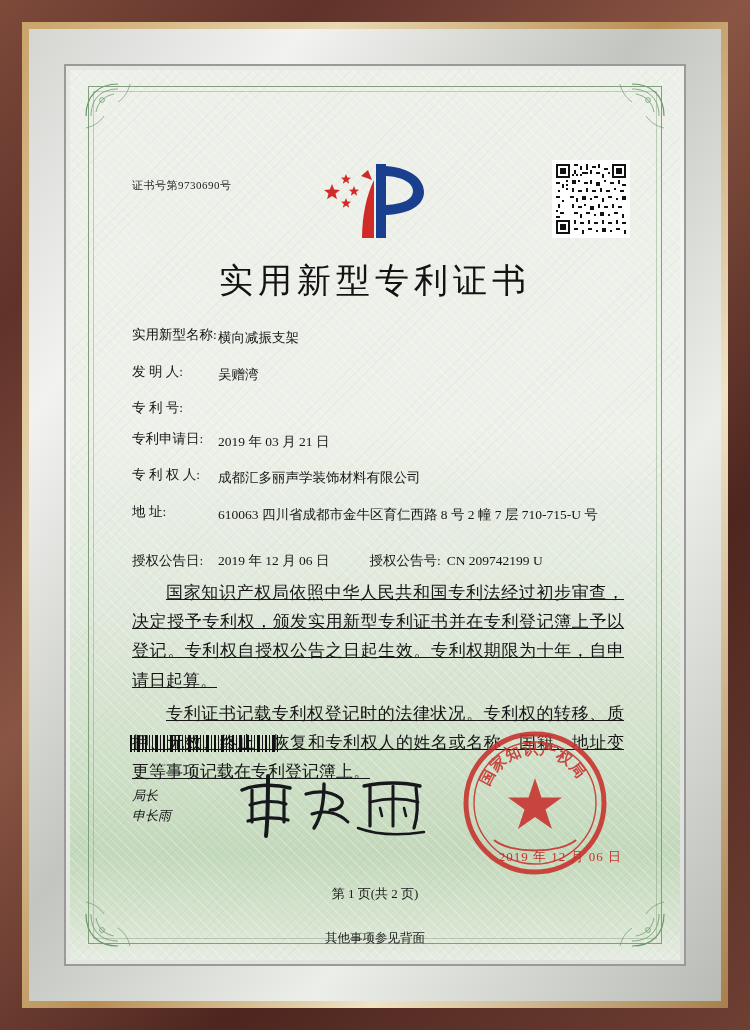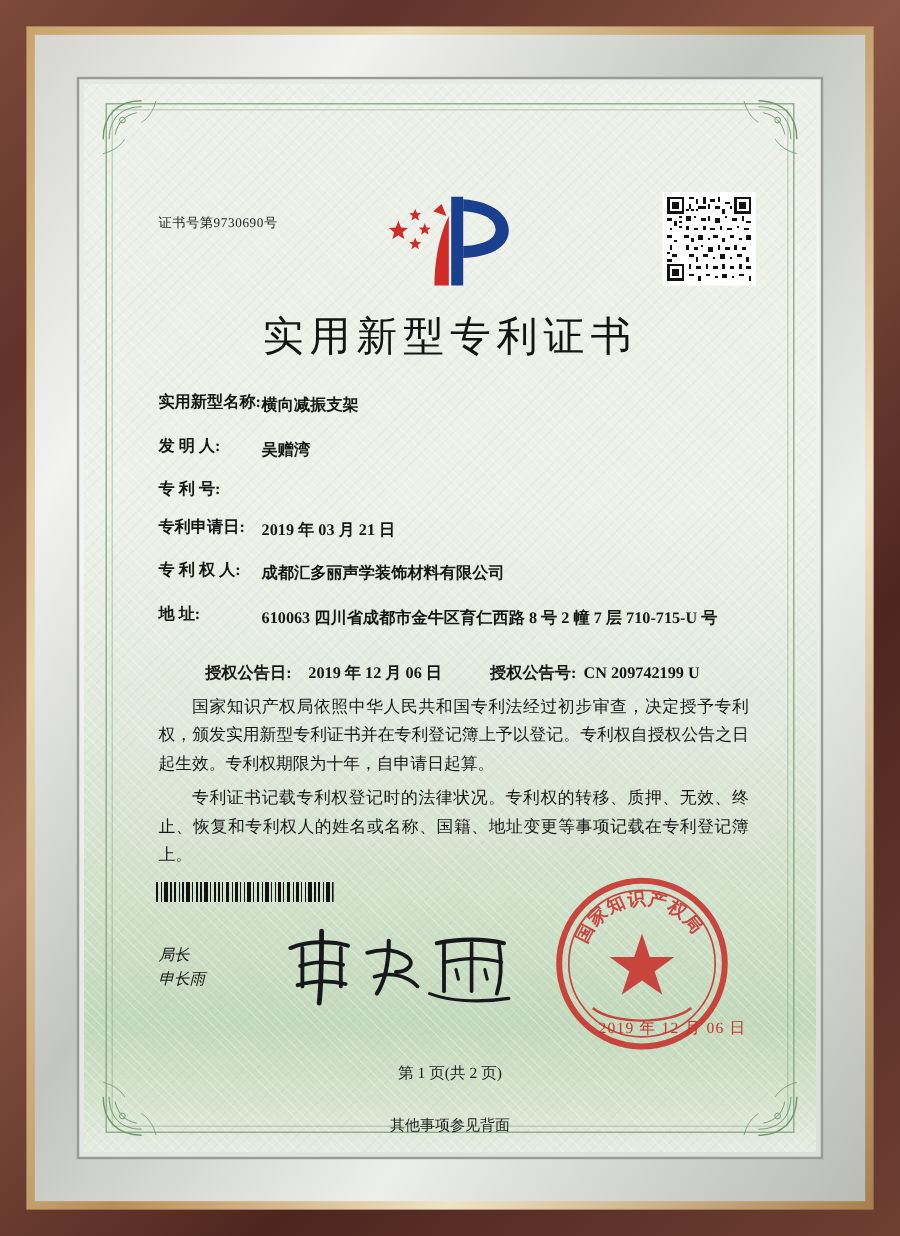--- a/index.html
+++ b/index.html
@@ -140,53 +140,53 @@
 
   
   .fields {
     position: absolute;
     left: 62px;
     top: 258px;
     width: 490px;
     font-size: 13.5px;
     color: #161616;
     line-height: 1.0;
-    font-weight: bold;
   }
   .field-row {
     display: flex;
     align-items: flex-start;
     margin-bottom: 17px;
   }
   .field-label {
     width: 86px;
     flex: 0 0 86px;
     white-space: nowrap;
     letter-spacing: 0px;
   }
   .field-value {
     flex: 1;
     word-break: break-all;
     line-height: 1.45;
   }
-  .field-row.dual { justify-content: center; margin-top: 30px; }
+  .field-row.dual { justify-content: flex-start; margin-top: 30px; }
   .pub-date-label { width: 86px; flex: 0 0 86px; }
   .pub-no-label { flex: 0 0 auto; margin-left: 40px; }
   .pub-no-value { margin-left: 6px; }
 
   
   .paras {
     position: absolute;
     left: 62px;
     top: 508px;
     width: 492px;
-    font-size: 14px;
+    font-size: 17px;
     color: #161616;
     line-height: 1.72;
     text-align: justify;
+    text-decoration: underline;
   }
   .paras p {
     margin: 0 0 4px 0;
     text-indent: 2em;
   }
 
   
   .barcode {
     position: absolute;
     left: 60px;

